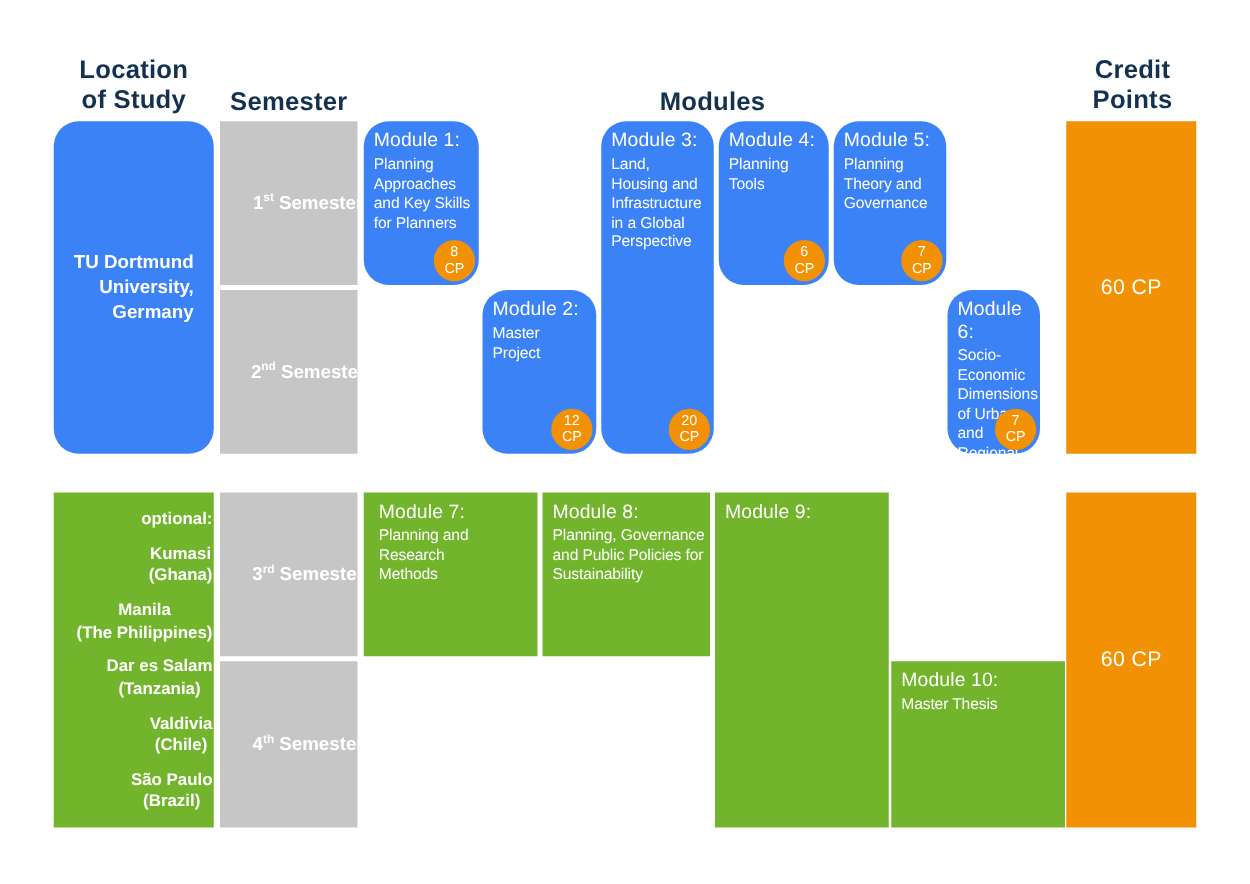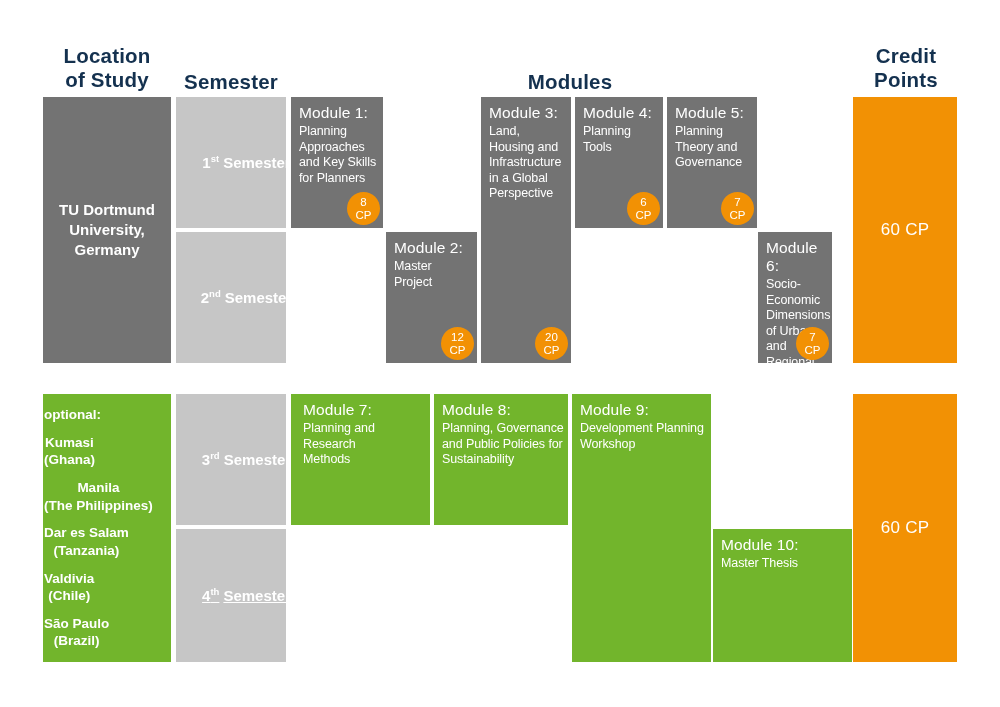--- a/index.html
+++ b/index.html
@@ -1,35 +1,35 @@
 <!DOCTYPE html>
 <html><head>
 <meta charset="utf-8">
 <style>
   html,body{margin:0;padding:0;background:#ffffff;font-family:"Liberation Sans",sans-serif;}
   .canvas{position:relative;width:1000px;height:707px;background:#ffffff;overflow:hidden;}
   .hdr{position:absolute;font-weight:bold;font-size:20.5px;color:#14314f;text-align:center;line-height:1.16;white-space:pre-line;letter-spacing:0.2px;}
   .box{position:absolute;box-sizing:border-box;}
-  .navy{background:#737373;}
+  .navy{background:#3b82f6;border-radius:20px;}
   .gray{background:#c6c6c6;}
   .green{background:#72b52c;}
   .orange{background:#f29104;}
   .pre{white-space:pre-line;}
   .module{color:#ffffff;padding:7px 3px 0 8px;}
   .mtitle{font-size:15.5px;font-weight:500;margin-bottom:2px;letter-spacing:0.1px;}
   .mdesc{font-size:12.5px;line-height:1.24;letter-spacing:-0.1px;}
   .badge{position:absolute;right:3px;bottom:3px;width:33px;height:33px;border-radius:50%;
          background:#f29104;color:#ffffff;display:flex;flex-direction:column;align-items:center;
          justify-content:center;font-size:11.5px;line-height:1.12;font-weight:500;}
   .sem{display:flex;align-items:center;justify-content:center;color:#ffffff;font-size:15px;font-weight:600;padding-left:31px;}
   .sem sup{font-size:9.5px;line-height:0;}
   .semword{margin-left:4px;}
   .locbox{display:flex;align-items:center;justify-content:center;color:#ffffff;font-weight:bold;
-          font-size:15px;text-align:center;line-height:1.35;}
-  .optbox{display:flex;flex-direction:column;justify-content:space-between;align-items:flex-start;
+          font-size:15px;text-align:right;line-height:1.35;}
+  .optbox{display:flex;flex-direction:column;justify-content:space-between;align-items:flex-end;
           color:#ffffff;font-weight:bold;font-size:13.5px;text-align:center;line-height:1.3;padding:12px 1px;}
   .cpbar{display:flex;align-items:center;justify-content:center;color:#ffffff;font-size:17px;letter-spacing:0.3px;}
 </style>
 </head>
 <body>
 
 <div class="canvas">
 
   <div class="hdr" style="left:27px;top:44px;width:160px;">Location
 of Study</div>
@@ -134,41 +134,39 @@
 (Tanzania)</div>
     <div class="pre">Valdivia
 (Chile)</div>
     <div class="pre">São Paulo
 (Brazil)</div>
   </div>
 
   <div class="box gray sem" style="left:176px;top:394px;width:110px;height:131px;">
     <span><span>3</span><sup>rd</sup><span class="semword">Semester</span></span>
   </div>
-  <div class="box gray sem" style="left:176px;top:529px;width:110px;height:133px;text-decoration:underline;">
+  <div class="box gray sem" style="left:176px;top:529px;width:110px;height:133px;">
     <span><span>4</span><sup>th</sup><span class="semword">Semester</span></span>
   </div>
 
   <div class="box green module" style="left:291px;top:394px;width:139px;height:131px;padding-left:12px;">
     <div class="mtitle">Module 7:</div>
     <div class="mdesc pre">Planning and Research
 Methods</div>
   </div>
 
   <div class="box green module" style="left:434px;top:394px;width:134px;height:131px;">
     <div class="mtitle">Module 8:</div>
     <div class="mdesc pre">Planning, Governance
 and Public Policies for
 Sustainability</div>
   </div>
 
   <div class="box green module" style="left:572px;top:394px;width:139px;height:268px;">
     <div class="mtitle">Module 9:</div>
-    <div class="mdesc pre">Development Planning
-Workshop</div>
   </div>
 
   <div class="box green module" style="left:713px;top:529px;width:139px;height:133px;">
     <div class="mtitle">Module 10:</div>
     <div class="mdesc pre">Master Thesis</div>
   </div>
 
   <div class="box orange cpbar" style="left:853px;top:394px;width:104px;height:268px;">
     <span>60 CP</span>
   </div>

